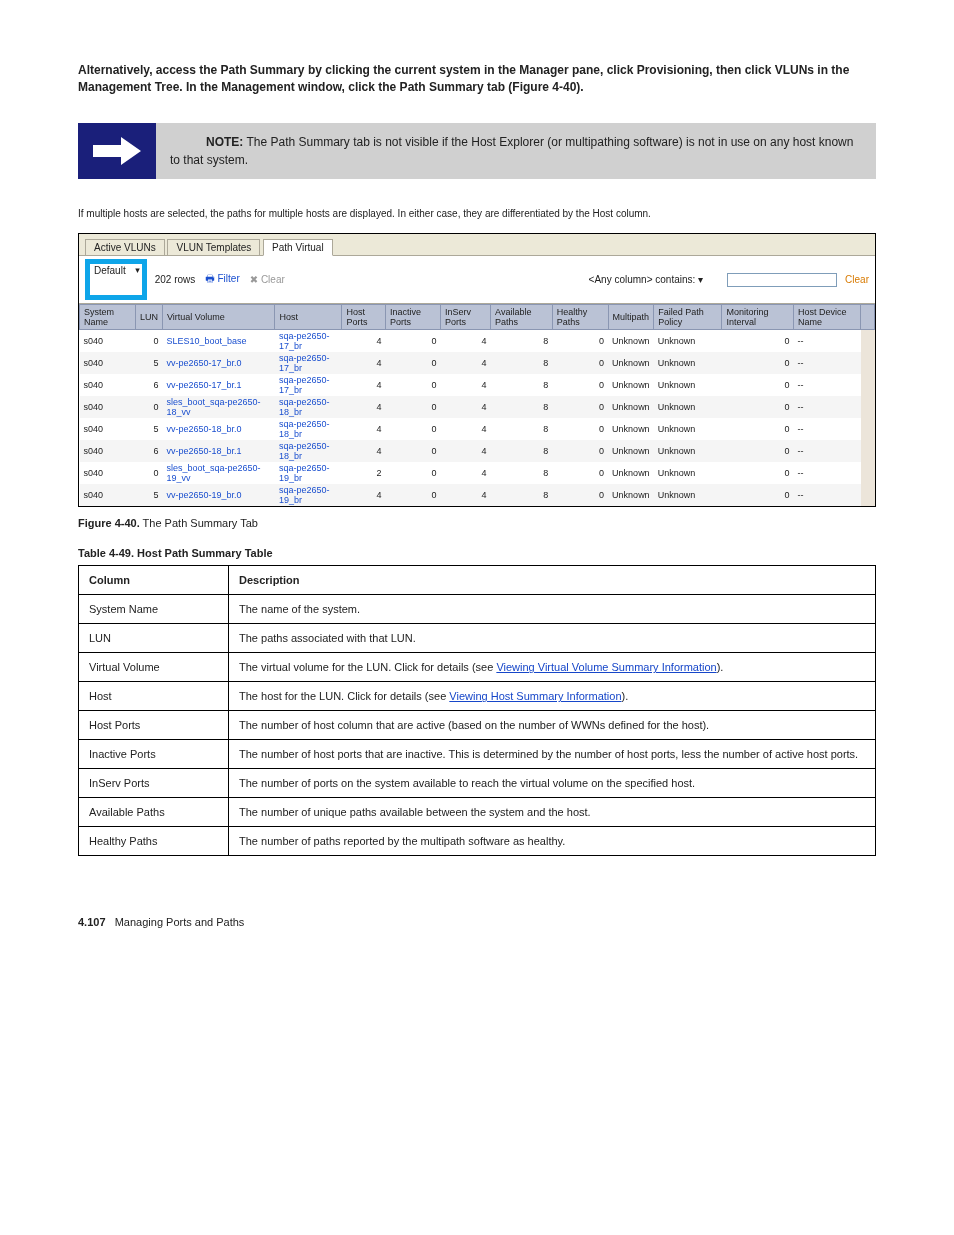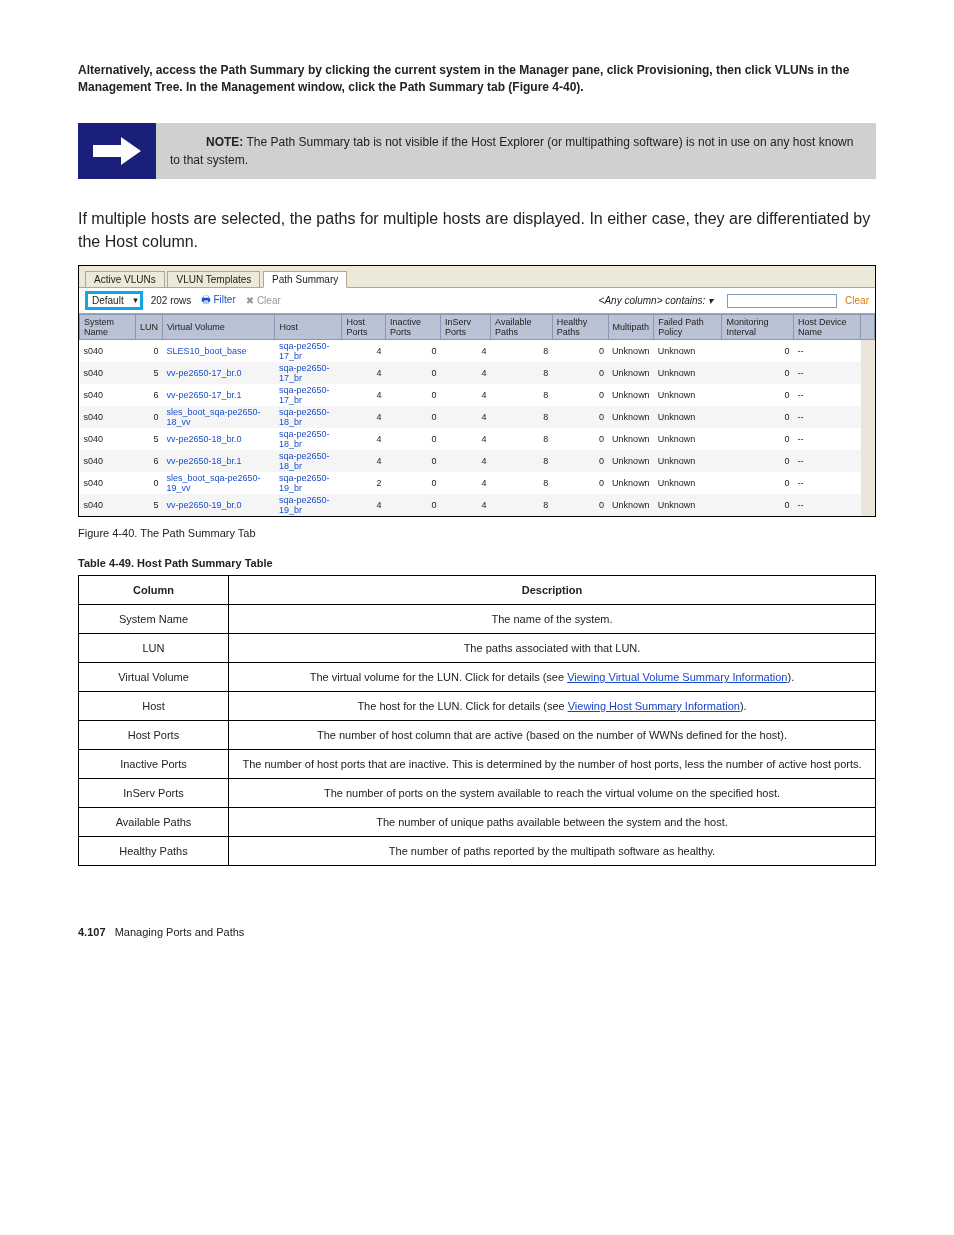--- a/index.html
+++ b/index.html
@@ -19,69 +19,69 @@
     display: flex; align-items: center; justify-content: center;
     flex: none;
   }
   .note-icon svg { display: block; }
   .note-body {
     flex: 1; background: #d0d0d0; padding: 10px 14px;
     font-size: 12px; line-height: 1.5;
   }
   .note-body b { font-weight: bold; padding-left: 36px; }
 
-  .after-note { font-size: 16px; line-height: 1.45; margin-bottom: 12px; }
+  .after-note { font-size: 10px; line-height: 1.45; margin-bottom: 12px; }
 
   
   .shot-wrap { border: 1px solid #000; padding: 0; margin-bottom: 10px; }
   .shot-title {
     background: #0a246a; color: #fff; font-size: 10px; font-weight: bold;
     padding: 2px 4px; display: flex; align-items: center;
   }
   .shot-title .sq { width:10px; height:10px; background:#fff; margin-right:4px; border:1px solid #4a6; }
   .shot-tabs { background:#ece9d8; padding:4px 6px 0 6px; font-size:10px; }
   .shot-tabs span {
     display:inline-block; padding:2px 8px; border:1px solid #aca899; background:#ece9d8;
     border-bottom:none; position:relative; top:1px;
   }
   .shot-tabs span.active { background:#fff; border-bottom:1px solid #fff; }
 
   .shot-toolbar {
     display:flex; align-items:center; background:#fff;
     border-top:1px solid #aca899; border-bottom:1px solid #aca899;
     padding:3px 6px; font-size:10px;
   }
-  .shot-toolbar .sel { border:3px solid #0ea5e9; padding:1px 16px 1px 4px; margin-right:8px; position:relative; background:#fff;}
+  .shot-toolbar .sel { border:5px solid #0ea5e9; padding:1px 16px 19px 4px; margin-right:8px; position:relative; background:#fff;}
   .shot-toolbar .sel::after{ content:"▾"; position:absolute; right:2px; top:1px; font-size:9px; }
   .shot-toolbar .pill { margin-right:10px; }
   .shot-toolbar .filter { color:#1a4fcf; margin-right:10px; }
   .shot-toolbar .clear-d { color:#999; }
   .shot-toolbar .spacer { flex:1; }
-  .shot-toolbar .search-lbl { margin-right:12px;font-style:italic; }
+  .shot-toolbar .search-lbl { margin-right:22px; }
   .shot-toolbar .search-box { border:1px solid #7f9db9; width:110px; height:14px; margin:0 8px 0 2px; }
   .shot-toolbar .clear-r { color:#d87a00; }
 
   .shot-grid { width:100%; border-collapse:collapse; font-size:9px; }
   .shot-grid th {
     background:#bac2d5; border:1px solid #8a96b2; padding:2px 4px; text-align:left;
     font-weight:normal; color:#222;
   }
   .shot-grid td { border:0; padding:1px 4px; }
   .shot-grid tbody tr:nth-child(even){ background:#f5f5f5; }
   .shot-grid .lnk { color:#1a4fcf; }
   .shot-grid .r  { text-align:right; }
   .shot-right-col { background:#ece5da; width:14px; }
 
   .caption { font-size:11px; margin-bottom:6px; }
-  .caption b { font-weight:normal; }
+  .caption b { font-weight:bold; }
   .table-caption { font-size:11px; margin:18px 0 6px 0; font-weight:bold; }
 
   
   .desc { width:100%; border-collapse:collapse; font-size:11px; }
-  .desc th, .desc td { border:1px solid #000; padding:8px 10px; vertical-align:top; text-align:center; }
+  .desc th, .desc td { border:1px solid #000; padding:8px 10px; vertical-align:top; text-align:left; }
   .desc th { font-weight:bold; }
   .desc .col1 { width:150px; }
   .desc a { color:#1646c9; text-decoration:underline; }
 
   .page-num { text-align:left; font-size:11px; margin-top:60px; }
   .page-num b { font-weight:bold; }
 </style>
 </head>
 <body>
 
@@ -100,21 +100,21 @@
       <span>The Path Summary tab is not visible if the Host Explorer (or multipathing software) is not in use on any host known to that system.</span>
     </div>
   </div>
 
   <p class="after-note">If multiple hosts are selected, the paths for multiple hosts are displayed. In either case, they are differentiated by the Host column.</p>
 
   <div class="shot-wrap">
     <div class="shot-tabs">
       <span>Active VLUNs</span>
       <span>VLUN Templates</span>
-      <span class="active">Path Summary</span>
+      <span class="active">Path Virtual</span>
     </div>
     <div class="shot-toolbar">
       <span class="sel">Default</span>
       <span class="pill">202 rows</span>
       <span class="filter">🖶 <span>Filter</span></span>
       <span class="clear-d">✖ <span>Clear</span></span>
       <span class="spacer"></span>
       <span class="search-lbl">&lt;Any column&gt; contains:  ▾</span>
       <span class="search-box"></span>
       <span class="clear-r">Clear</span>

